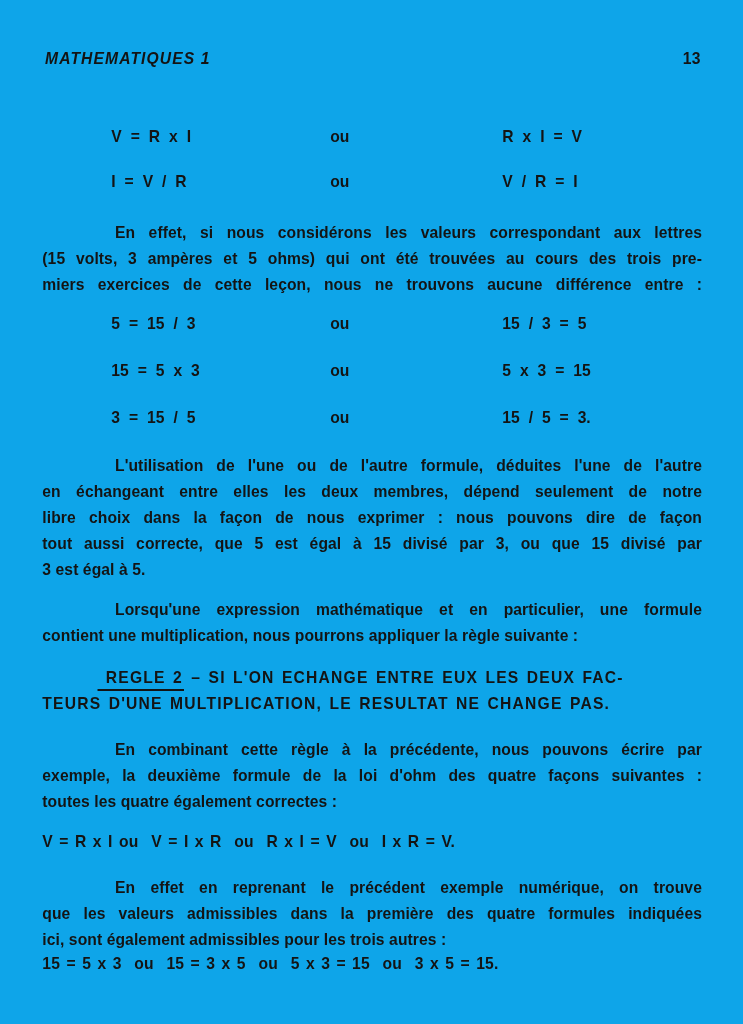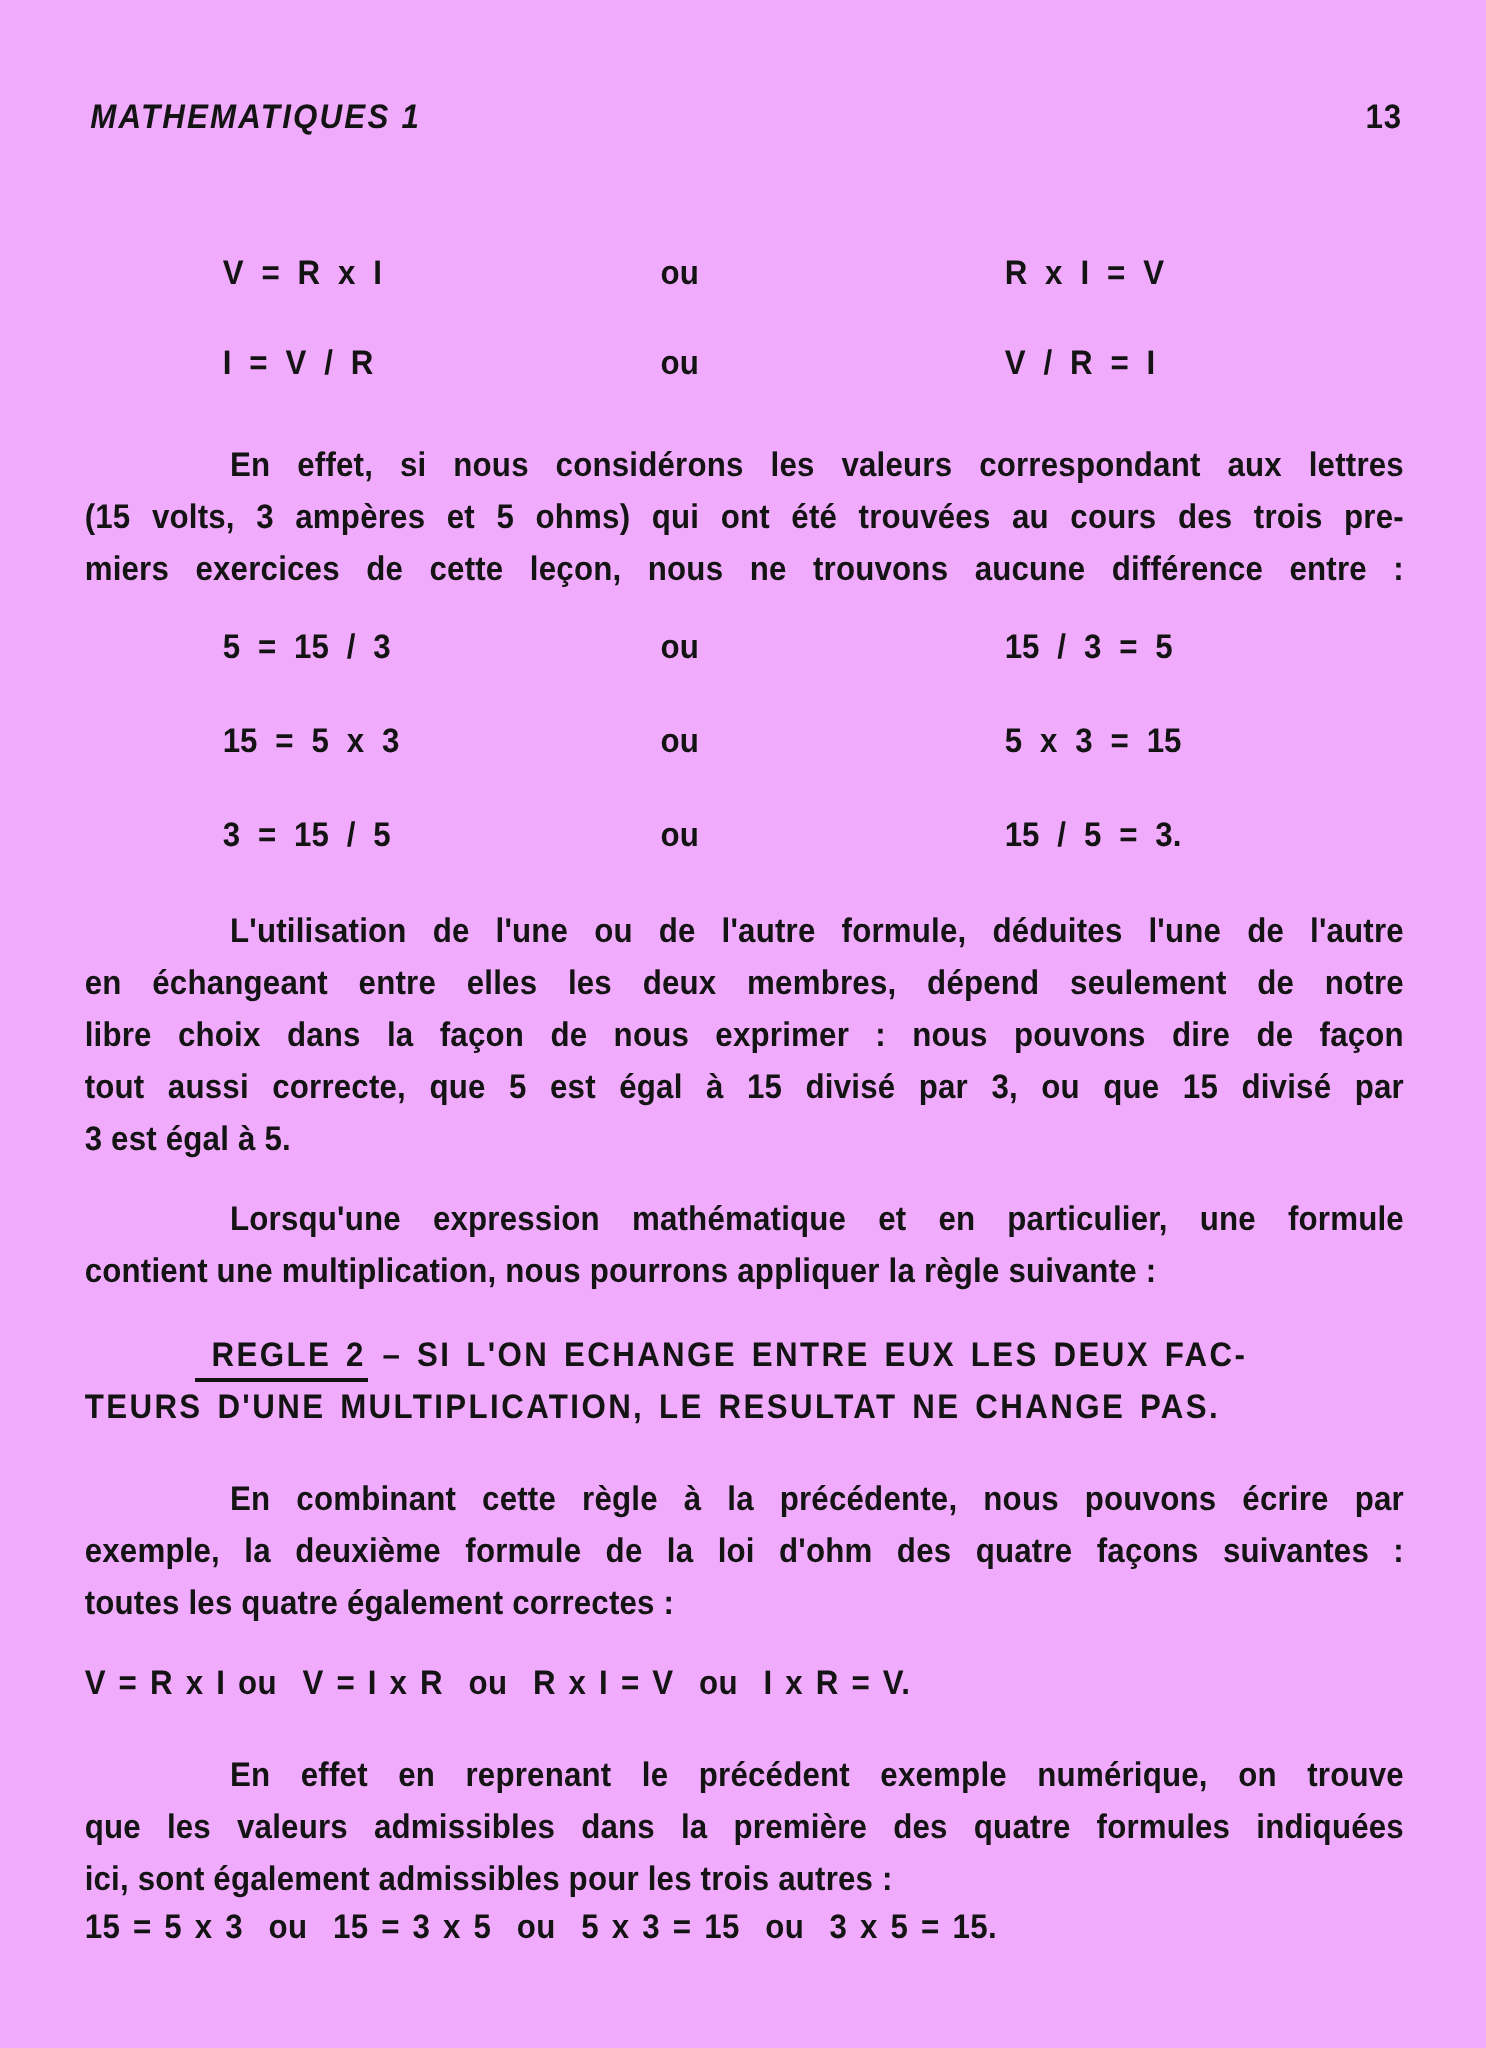--- a/index.html
+++ b/index.html
@@ -4,21 +4,21 @@
 <style>
   html, body {
     margin: 0;
     padding: 0;
     background: #ffffff;
   }
   .page {
     position: relative;
     width: 743px;
     height: 1024px;
-    background: #f0abfc;
+    background: #0ea5e9;
     overflow: hidden;
     font-family: "Liberation Sans", "DejaVu Sans", sans-serif;
     color: #141414;
   }
   
   .sheet {
     position: absolute;
     top: 0; left: 0;
     width: 808px;
     height: 1024px;

